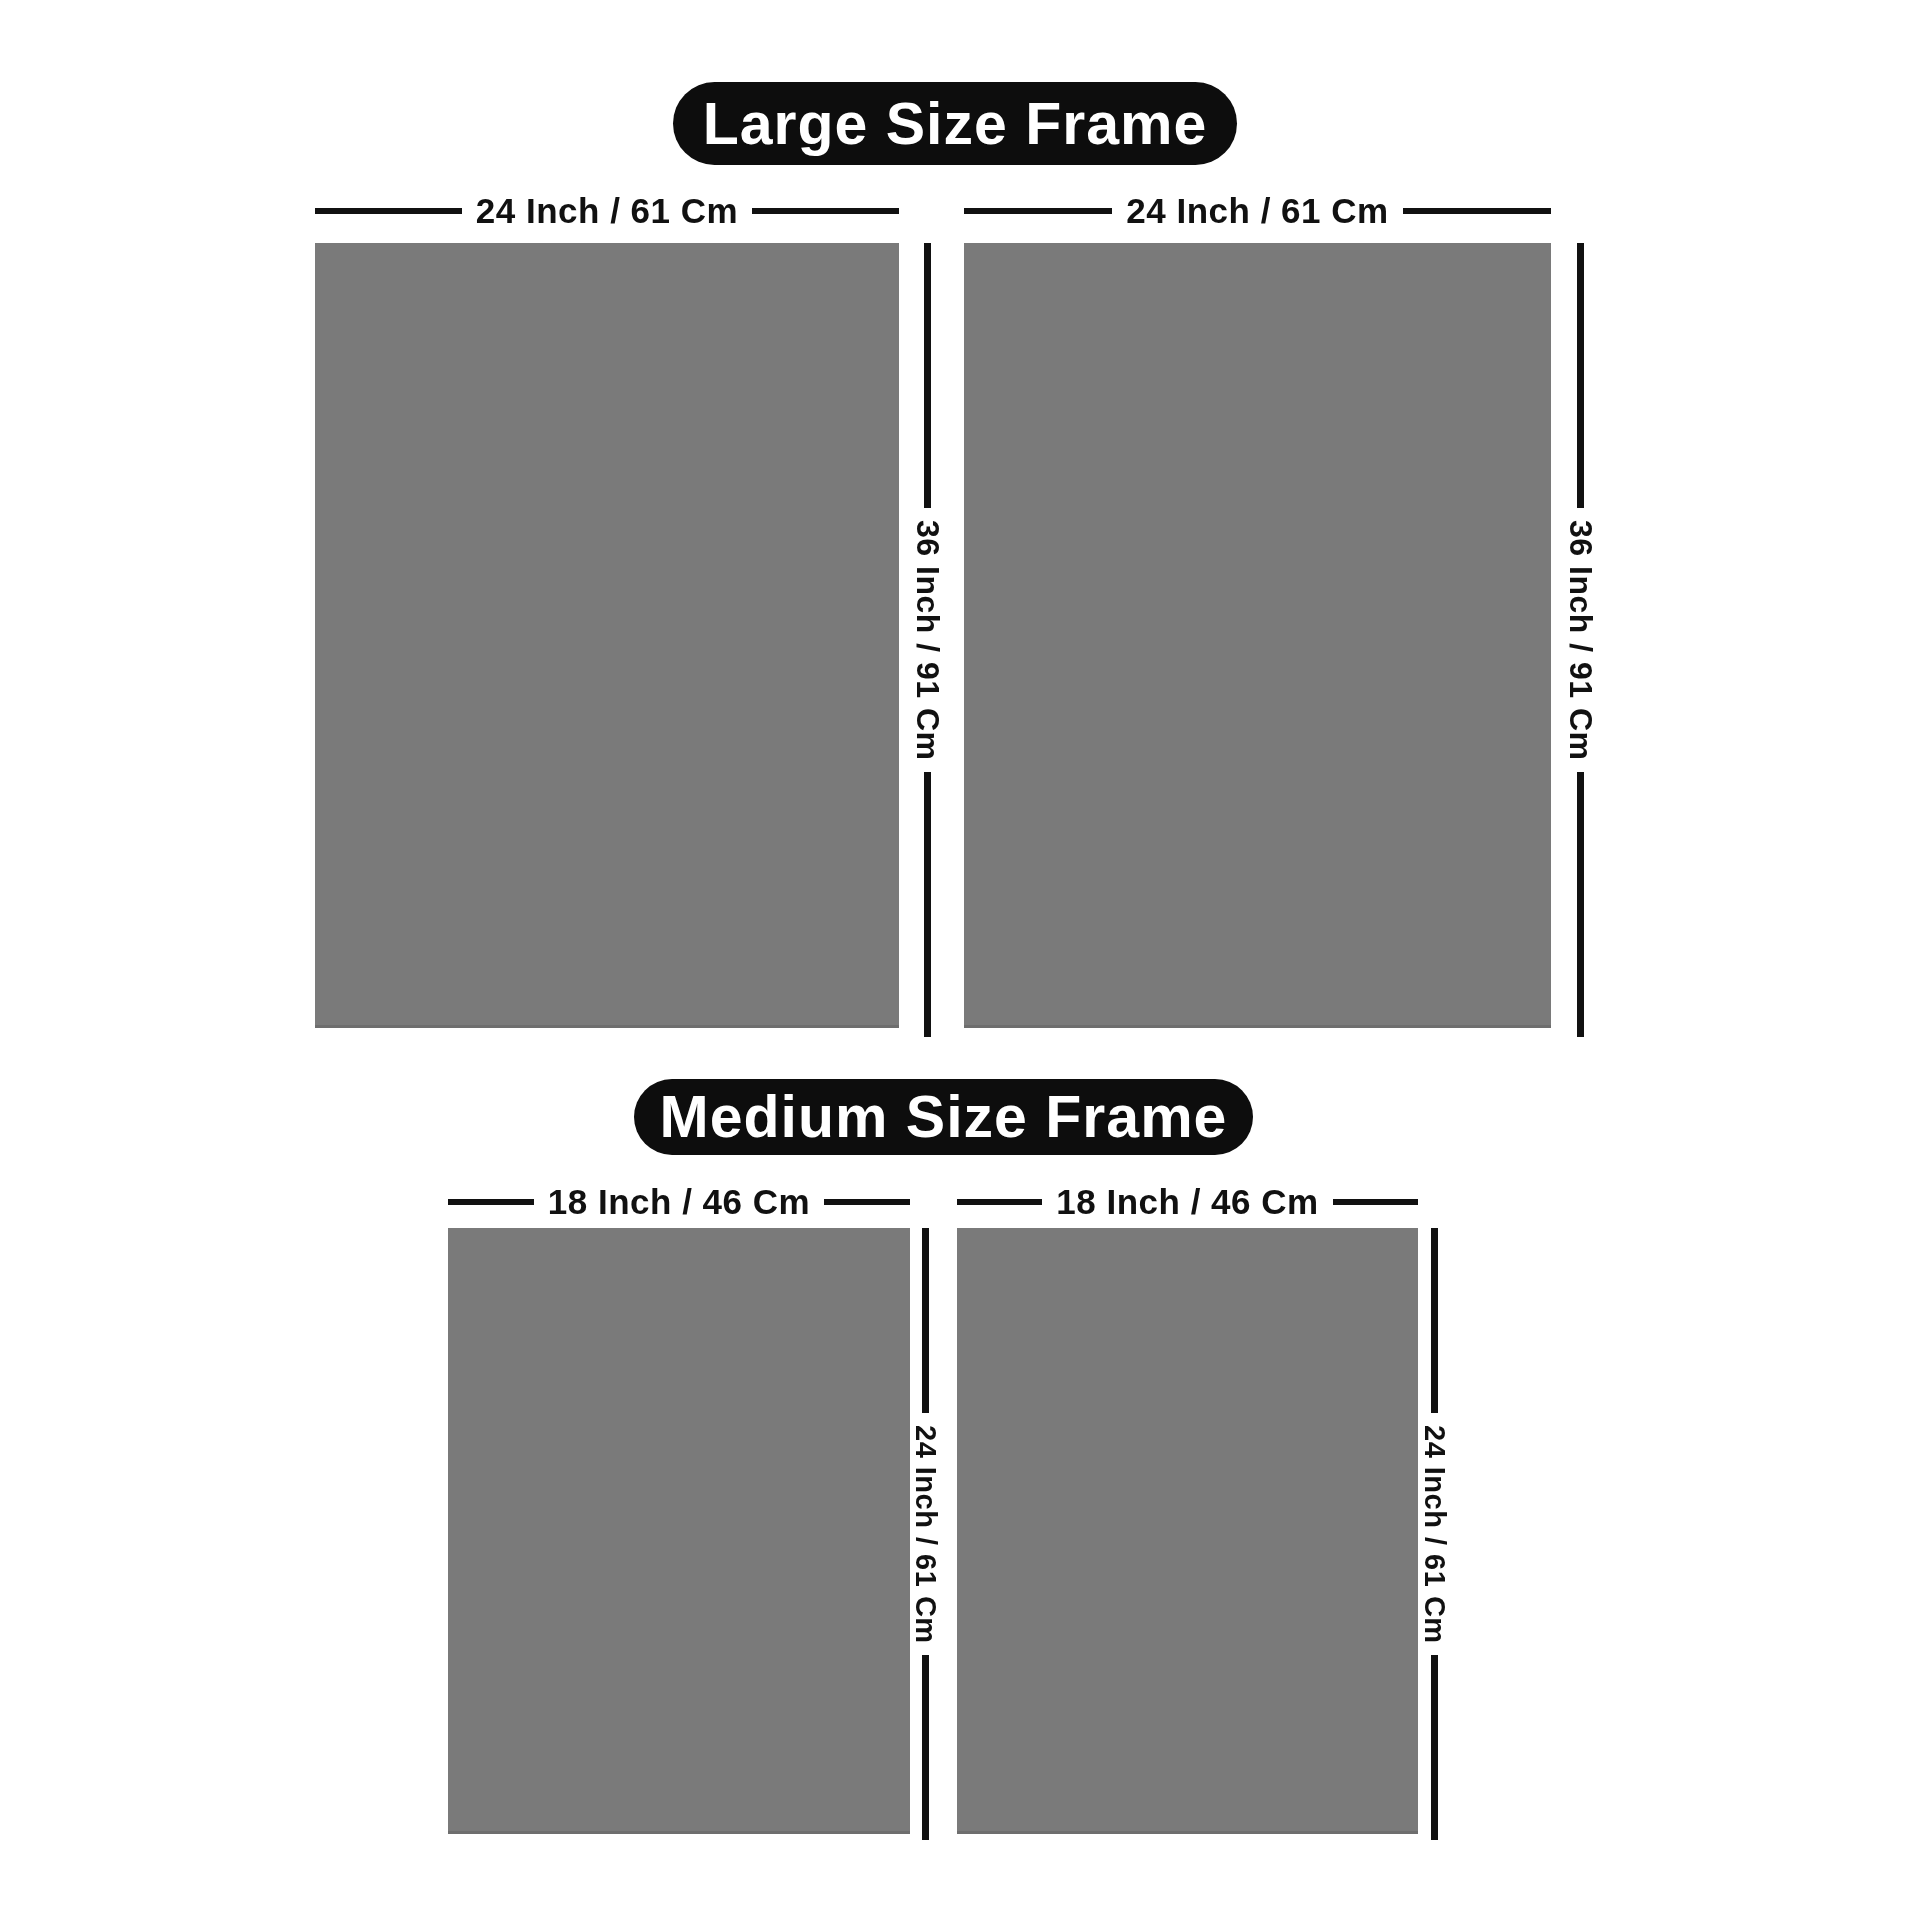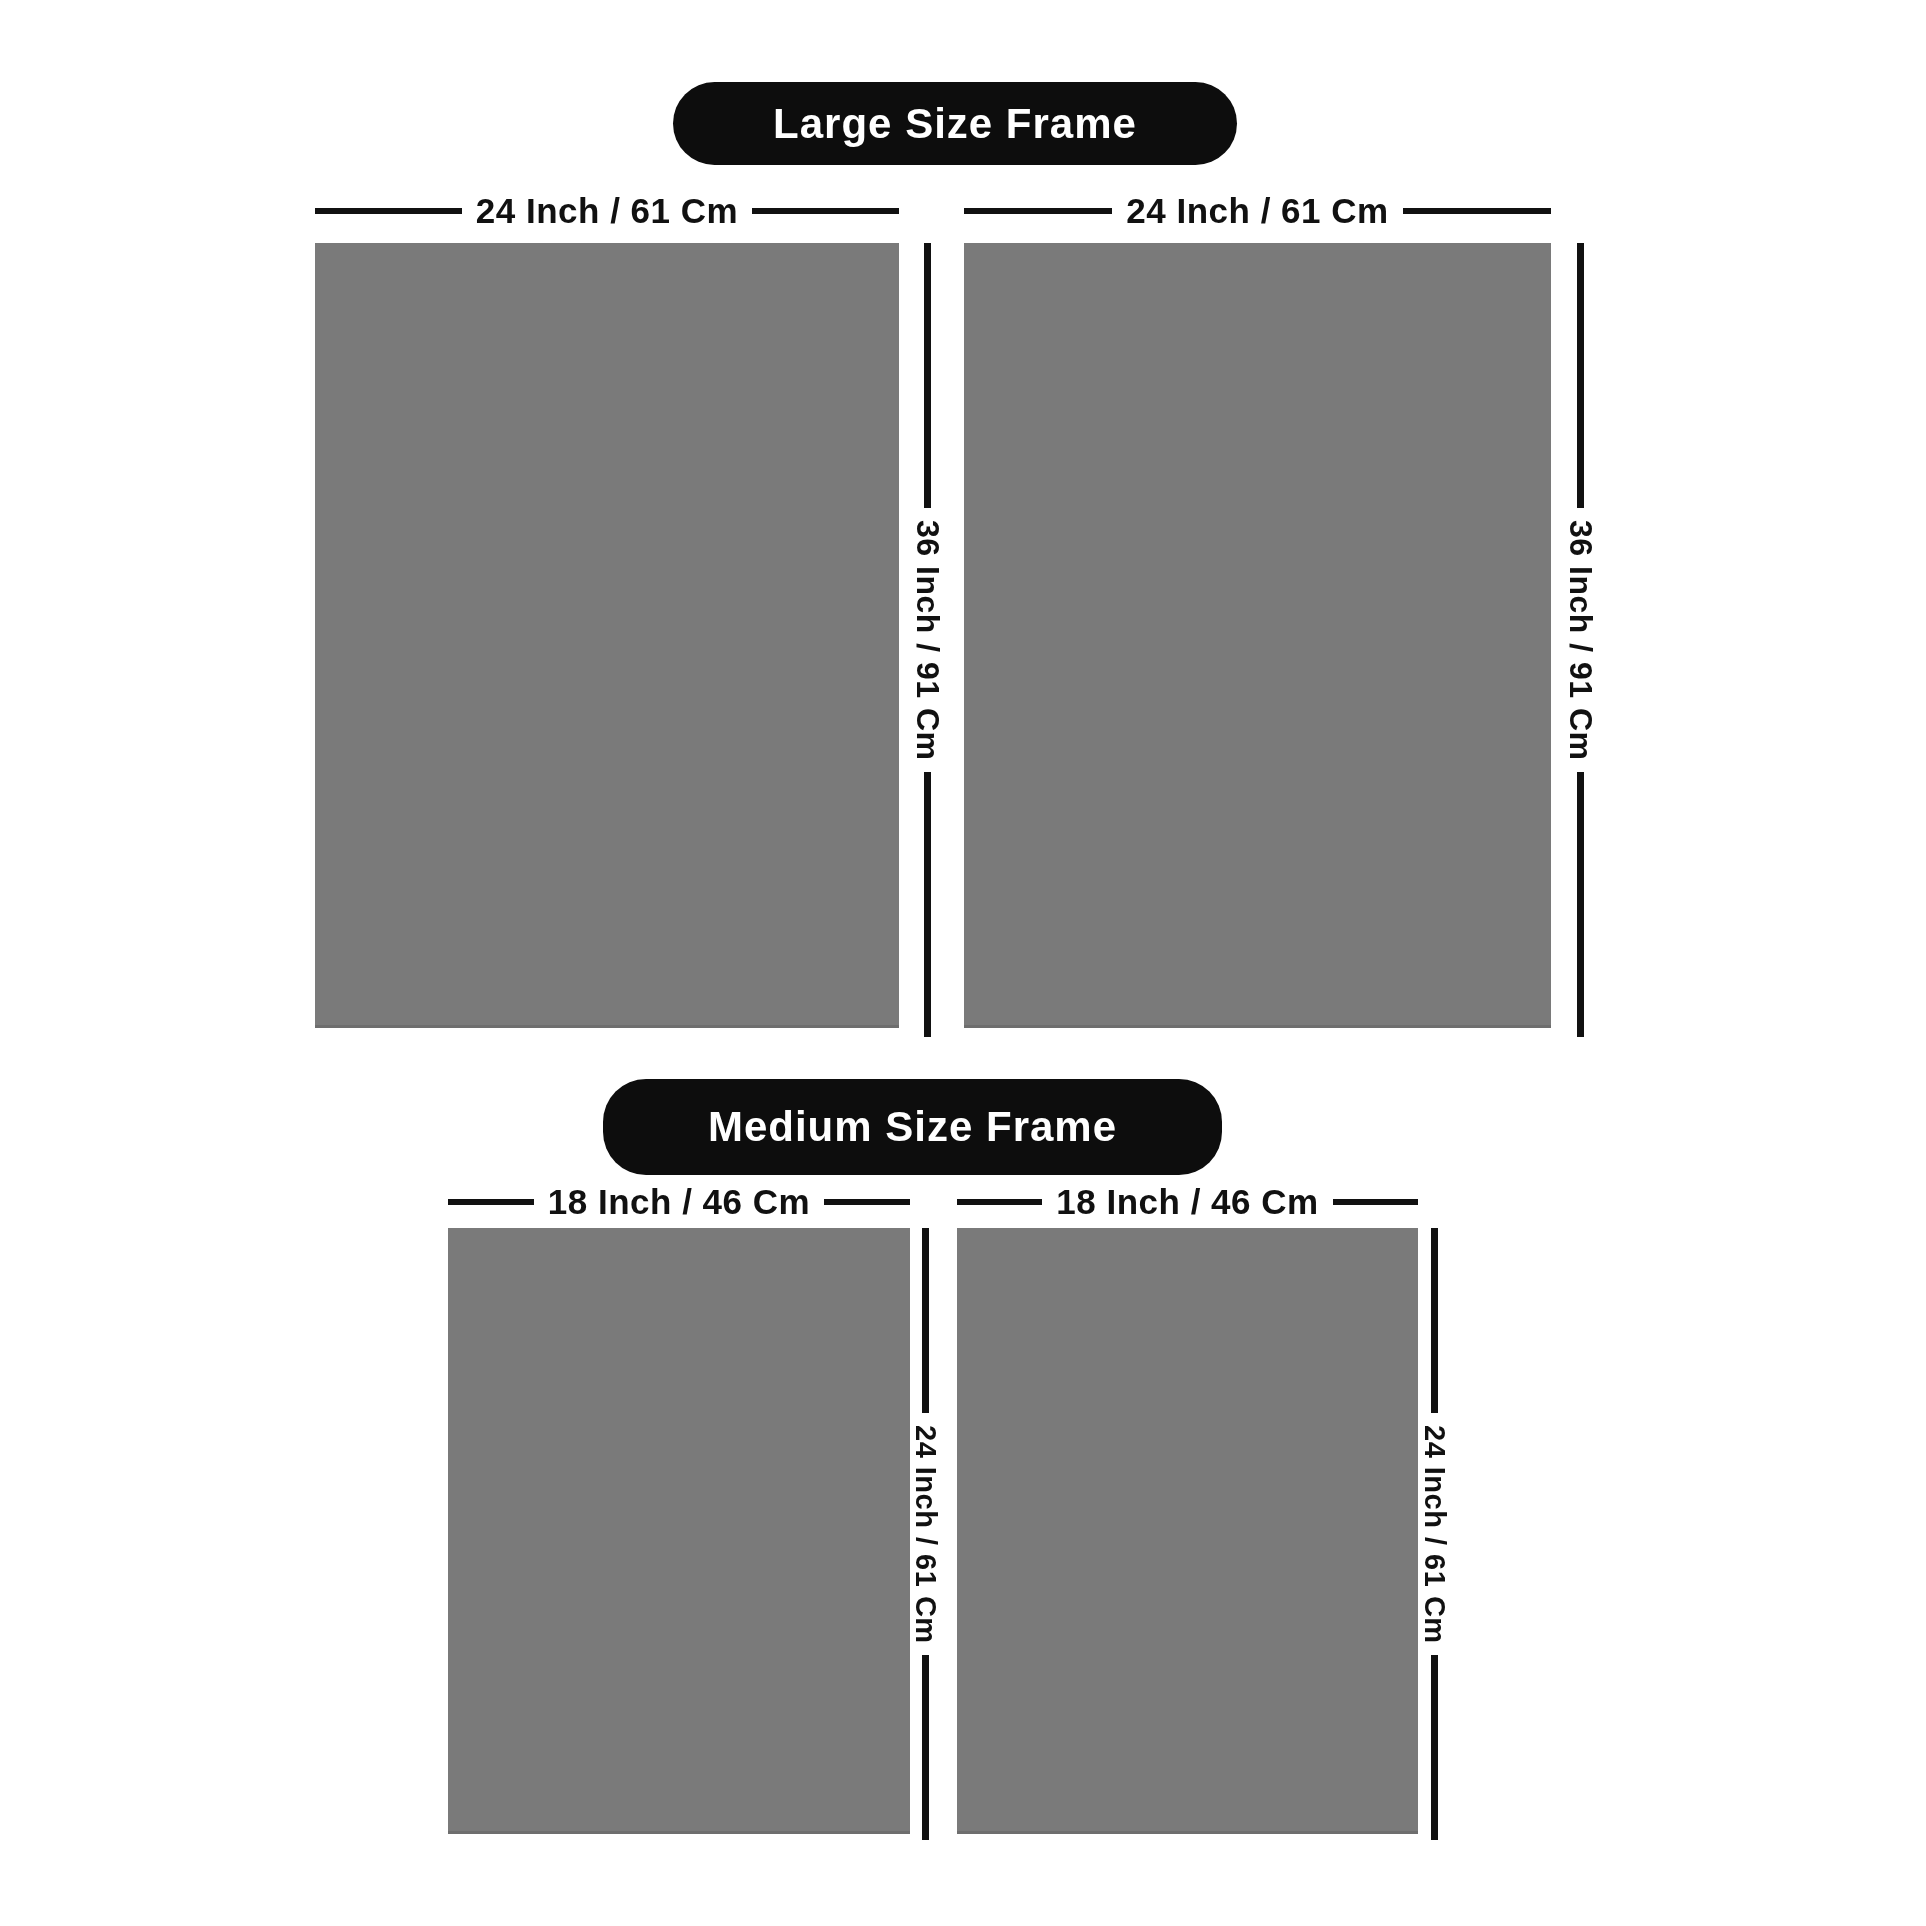--- a/index.html
+++ b/index.html
@@ -14,27 +14,27 @@
 
   
   .pill {
     position: absolute;
     display: flex;
     align-items: center;
     justify-content: center;
     background: var(--pill-bg, #0d0d0d);
     color: var(--pill-text, #ffffff);
     font-weight: 700;
-    font-size: 42px;
+    font-size: 59px;
     letter-spacing: 1px;
     border-radius: 43px;
     white-space: nowrap;
   }
   .pill-large  { left: 673px; top: 82px;   width: 564px; height: 83px; }
-  .pill-medium { left: 603px; top: 1079px; width: 619px; height: 96px; }
+  .pill-medium { left: 634px; top: 1079px; width: 619px; height: 76px; }
 
   
   .frame {
     position: absolute;
     background: var(--frame-fill, #7a7a7a);
     border-bottom: 3px solid var(--frame-edge, #6e6e6e);
     box-sizing: border-box;
   }
   .frame-l1 { left: 315px; top: 243px;  width: 584px; height: 785px; }
   .frame-l2 { left: 964px; top: 243px;  width: 587px; height: 785px; }

